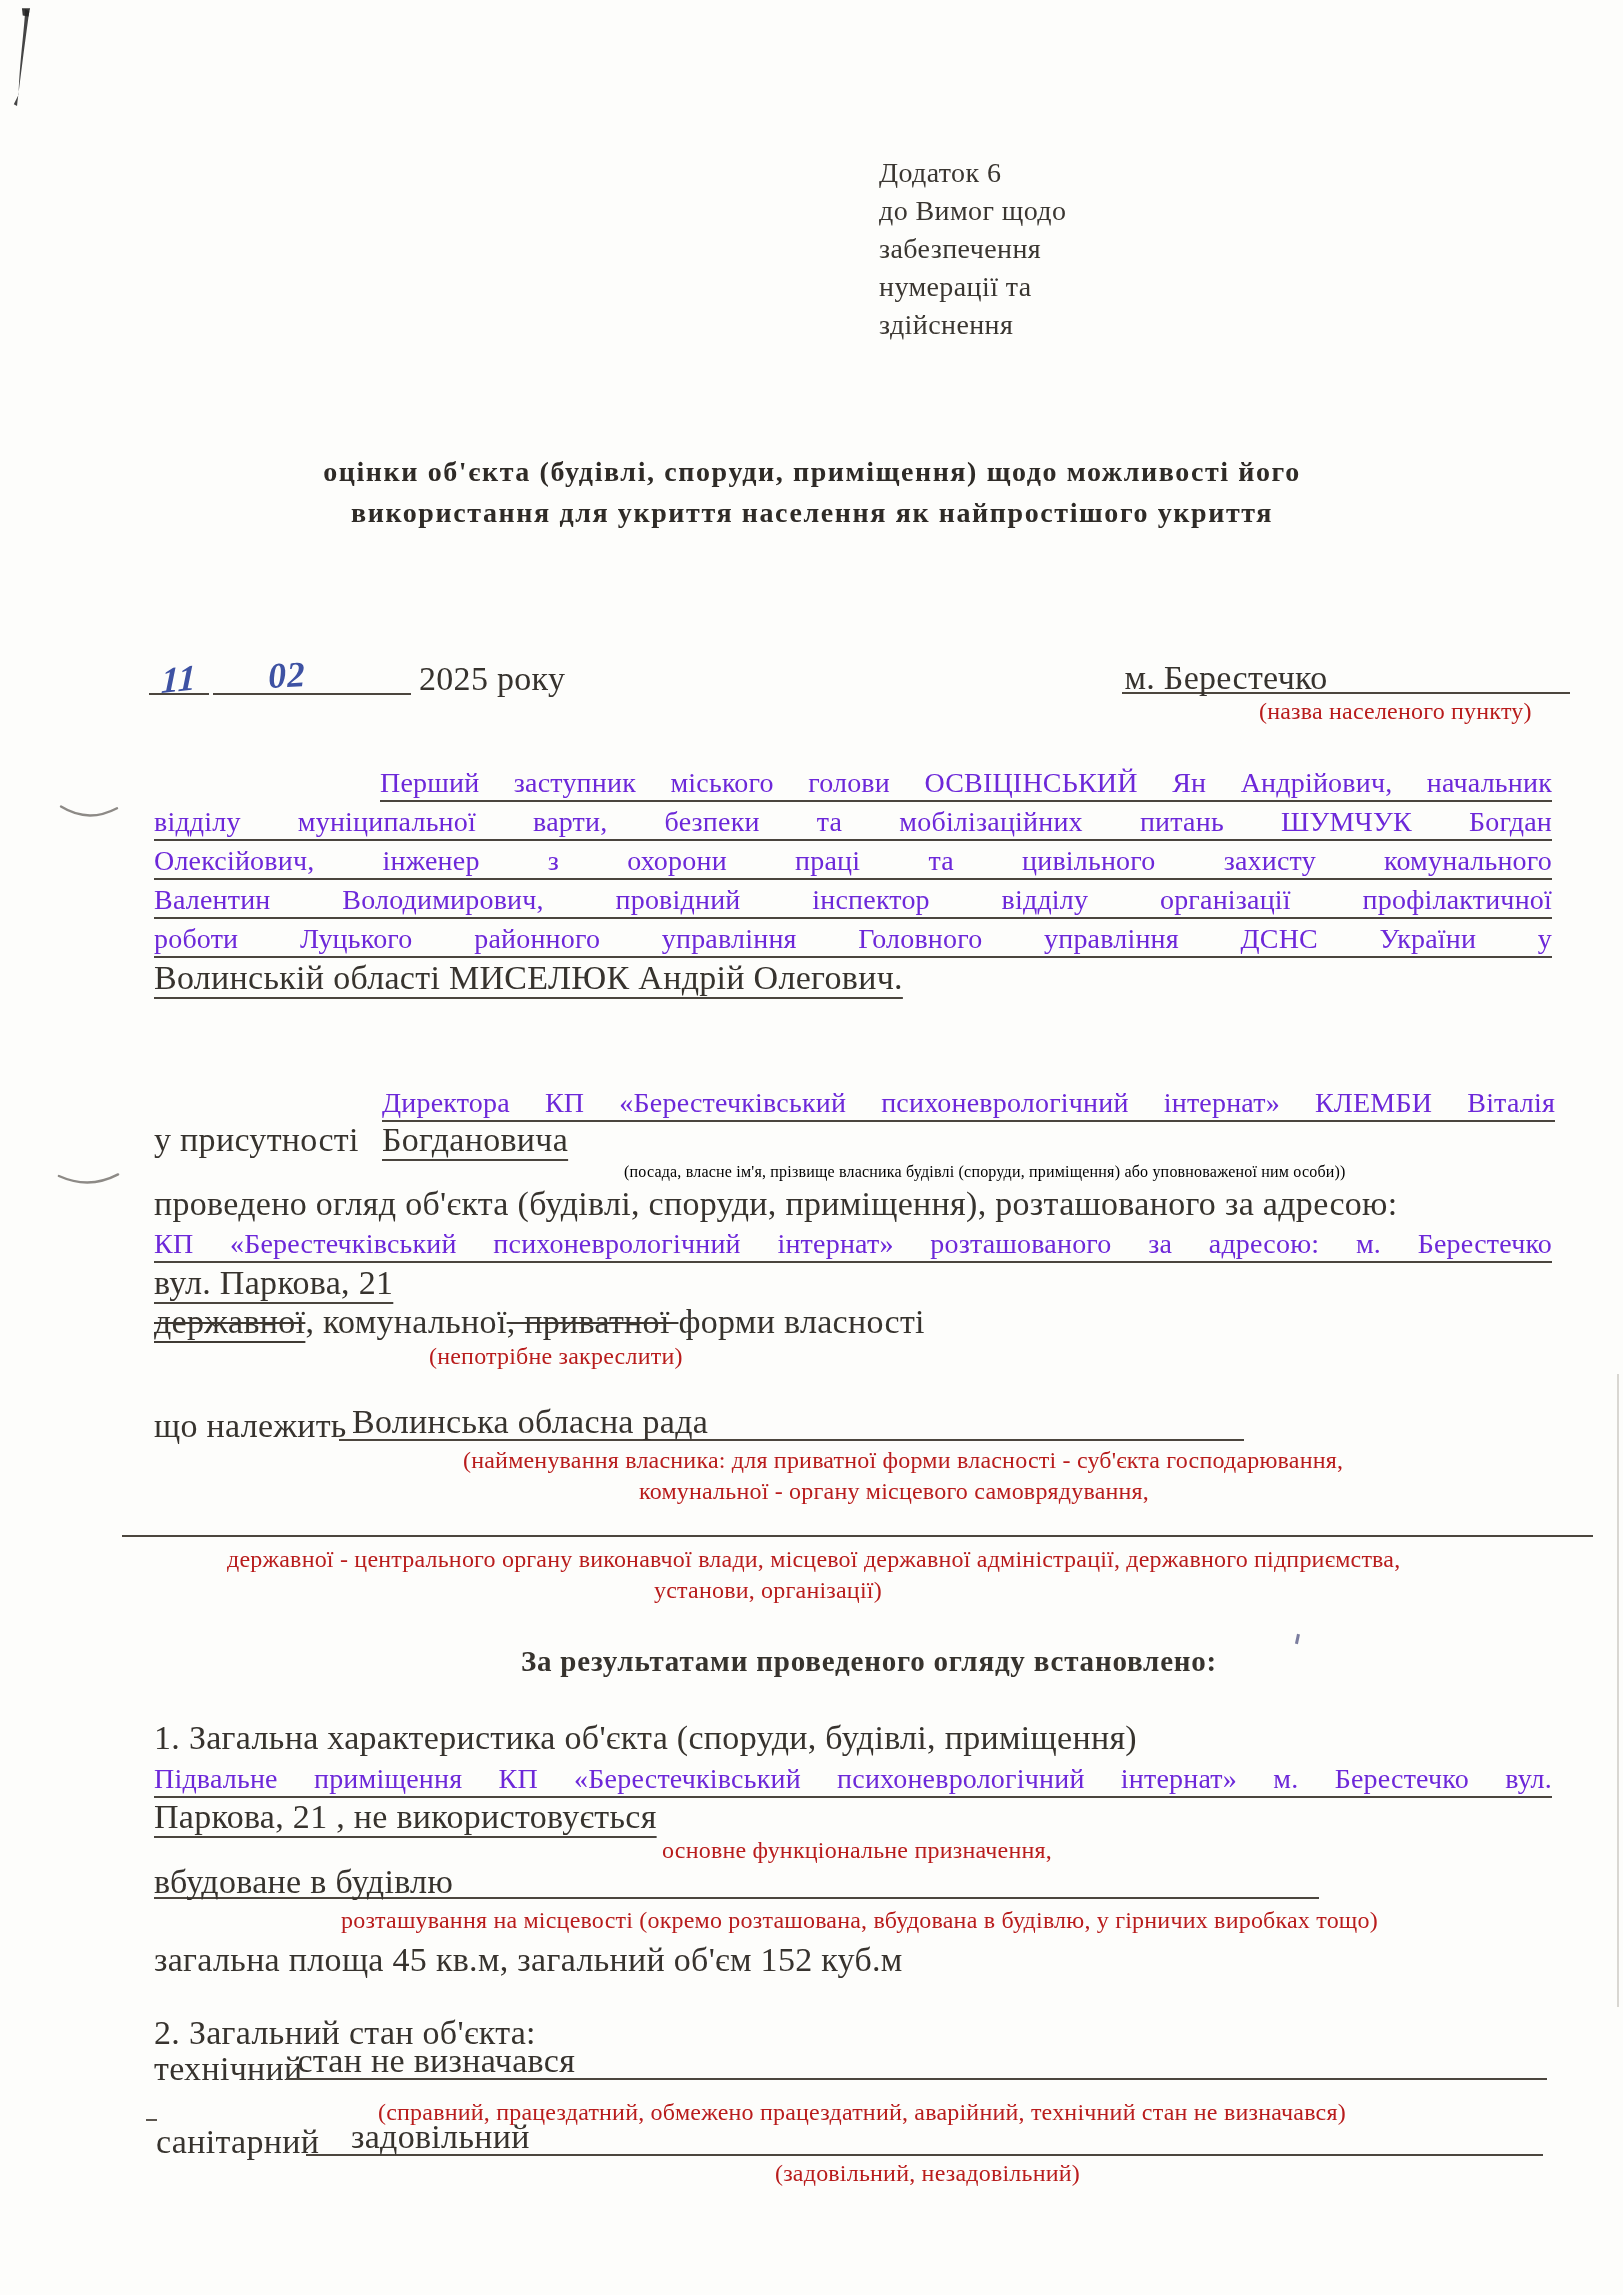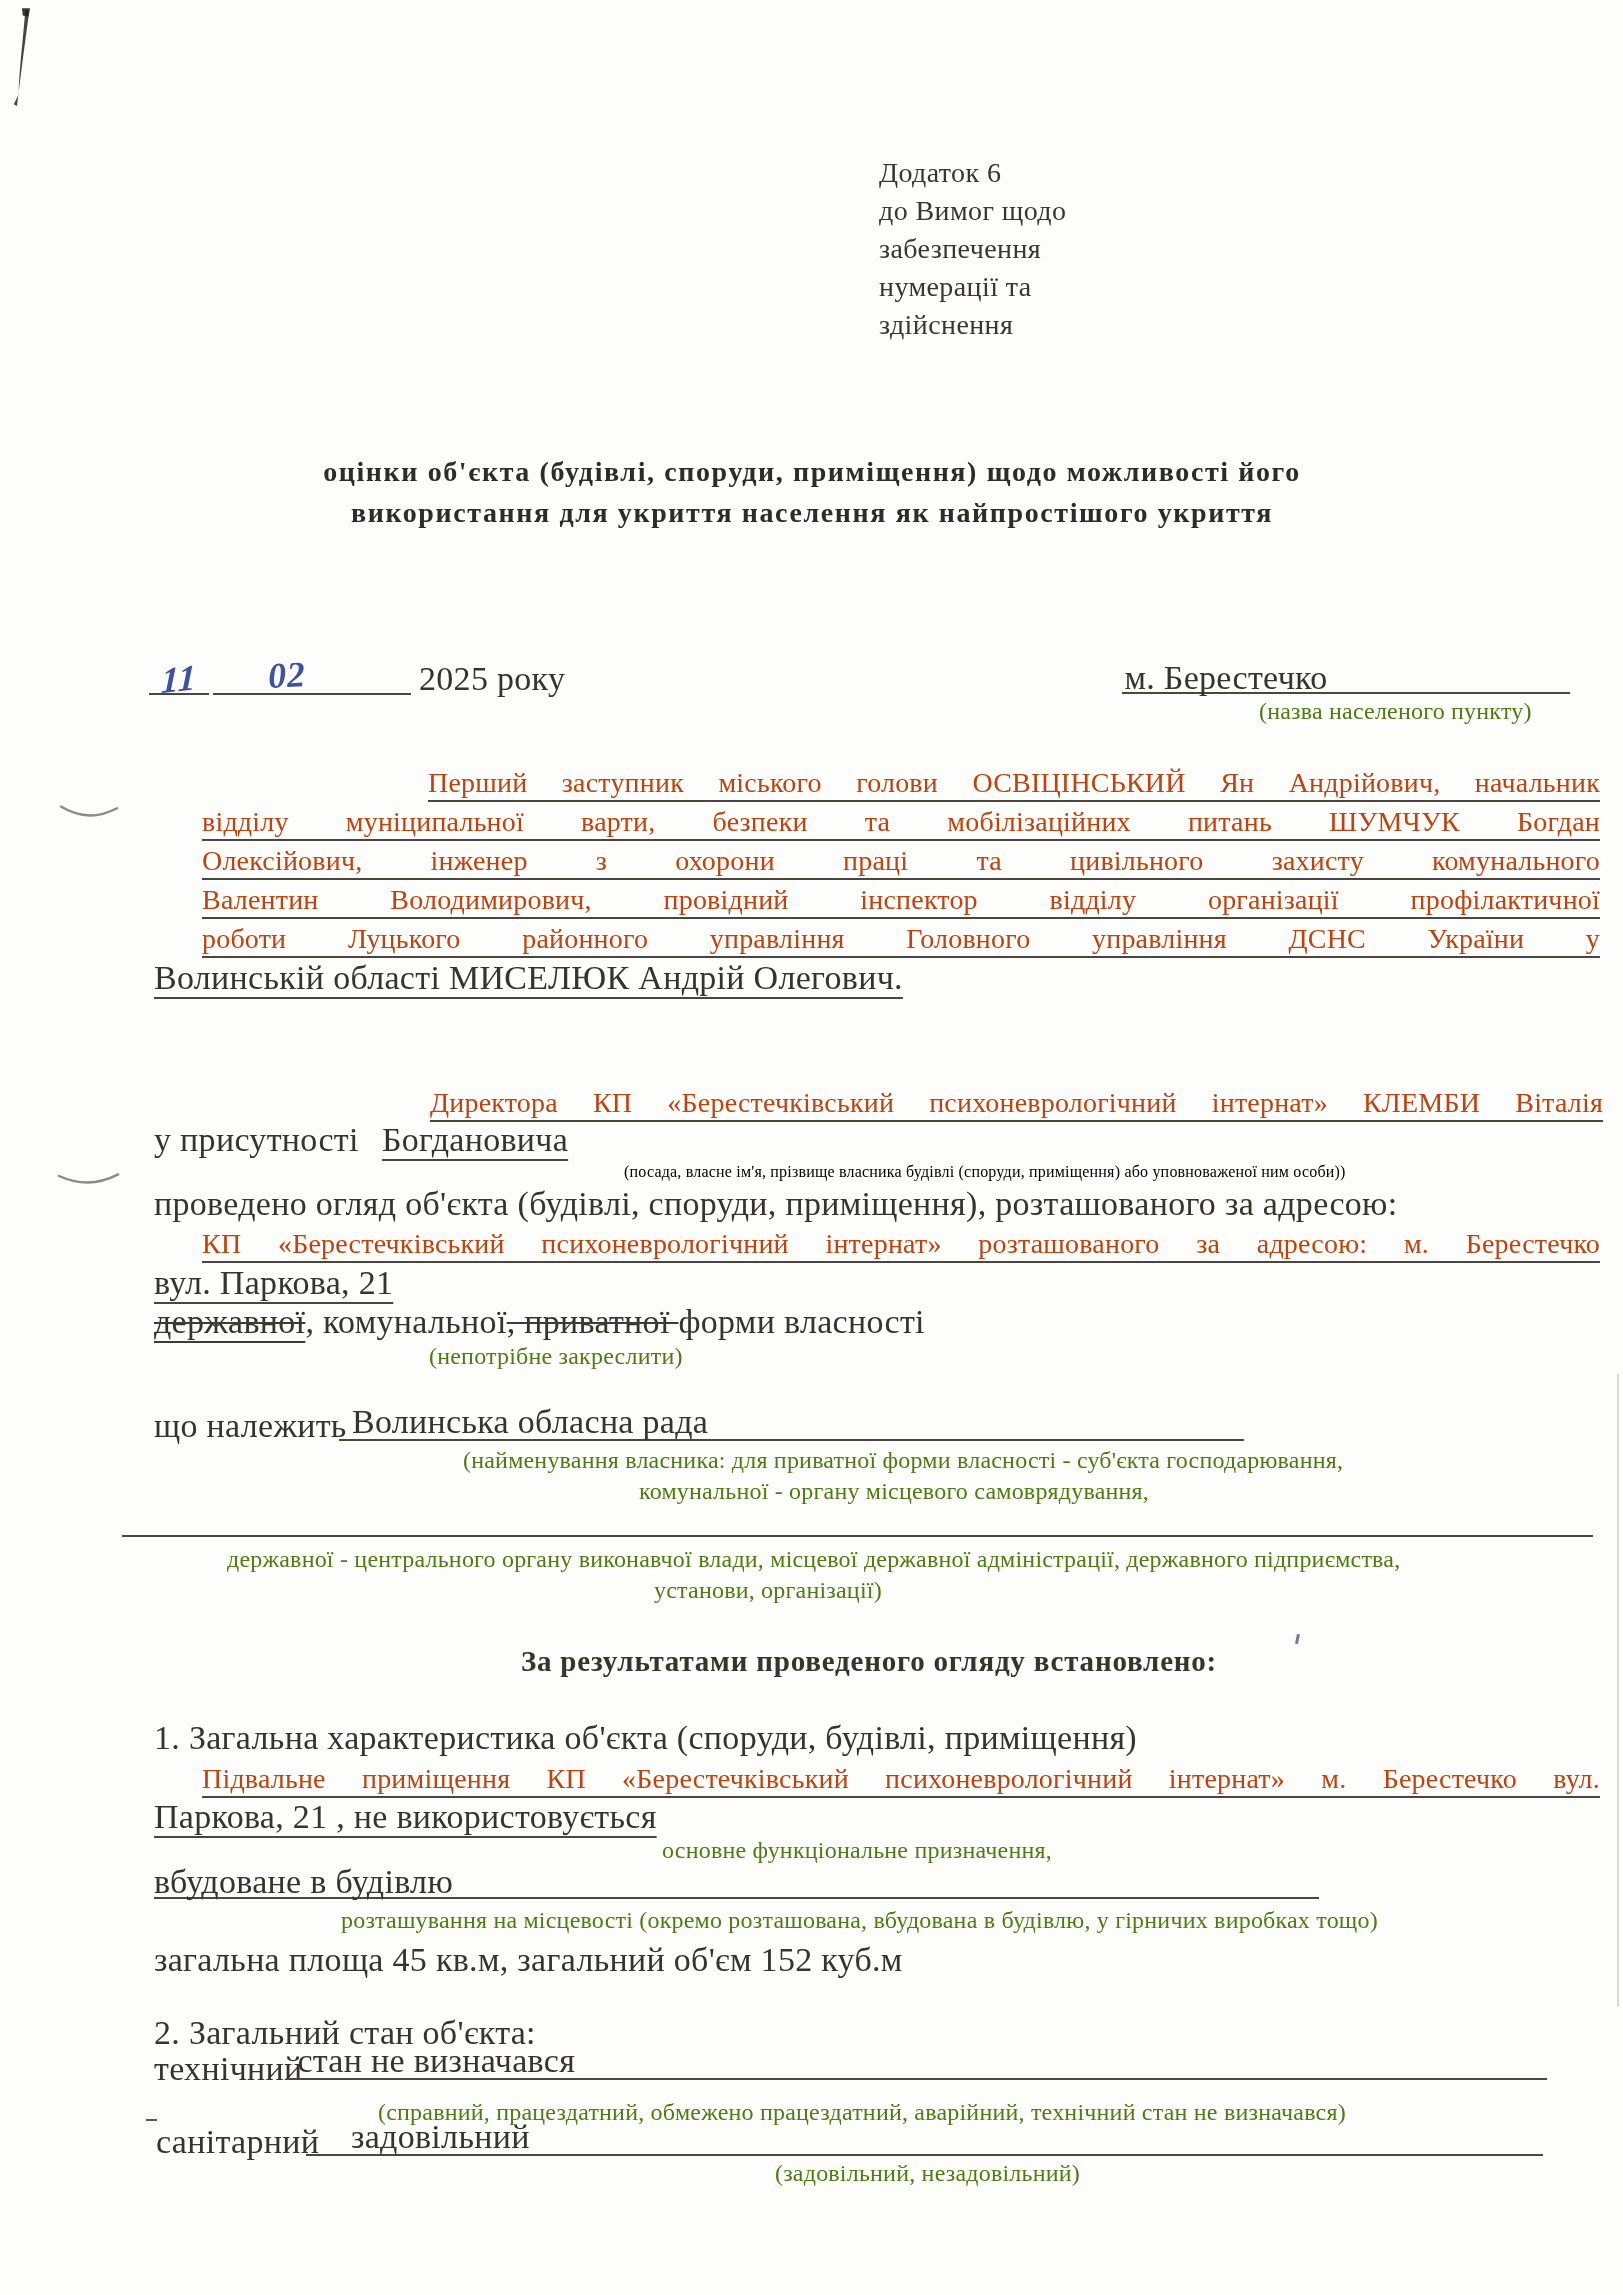--- a/index.html
+++ b/index.html
@@ -6,31 +6,30 @@
   body{
     width:1624px;height:2295px;position:relative;
     background:#fdfdfb;
     font-family:"Liberation Serif","DejaVu Serif",serif;
     color:#37332e;
     overflow:hidden;
   }
   .abs{position:absolute;}
   .t{font-size:34px;letter-spacing:0.3px;white-space:nowrap;line-height:36px;color:#37332e;}
   .bold{font-weight:bold;}
-  .cap{font-size:24px;letter-spacing:0.2px;color:#4d7c0f;white-space:nowrap;}
+  .cap{font-size:24px;letter-spacing:0.2px;color:#b91c1c;white-space:nowrap;}
   .tinycap{font-size:16px;letter-spacing:0.2px;color:#000000;white-space:nowrap;}
   .center{text-align:center;}
   
   .jline{
     font-size:28px;letter-spacing:0.2px;line-height:39px;height:39px;
     text-align:justify;text-align-last:justify;
     text-decoration:underline;text-decoration-thickness:2px;text-underline-offset:8px;
-    text-decoration-color:#4a453e;color:#c2410c;
+    text-decoration-color:#4a453e;color:#6d28d9;
     box-sizing:border-box;
-    margin-left:48px;
   }
   .u{
     text-decoration:underline;text-decoration-thickness:2px;text-underline-offset:8px;
     text-decoration-color:#4a453e;
   }
   .strike{
     text-decoration:line-through;text-decoration-thickness:2px;text-decoration-color:#3f3a34;
   }
   .strike-u{
     text-decoration:underline line-through;text-decoration-thickness:2px;

